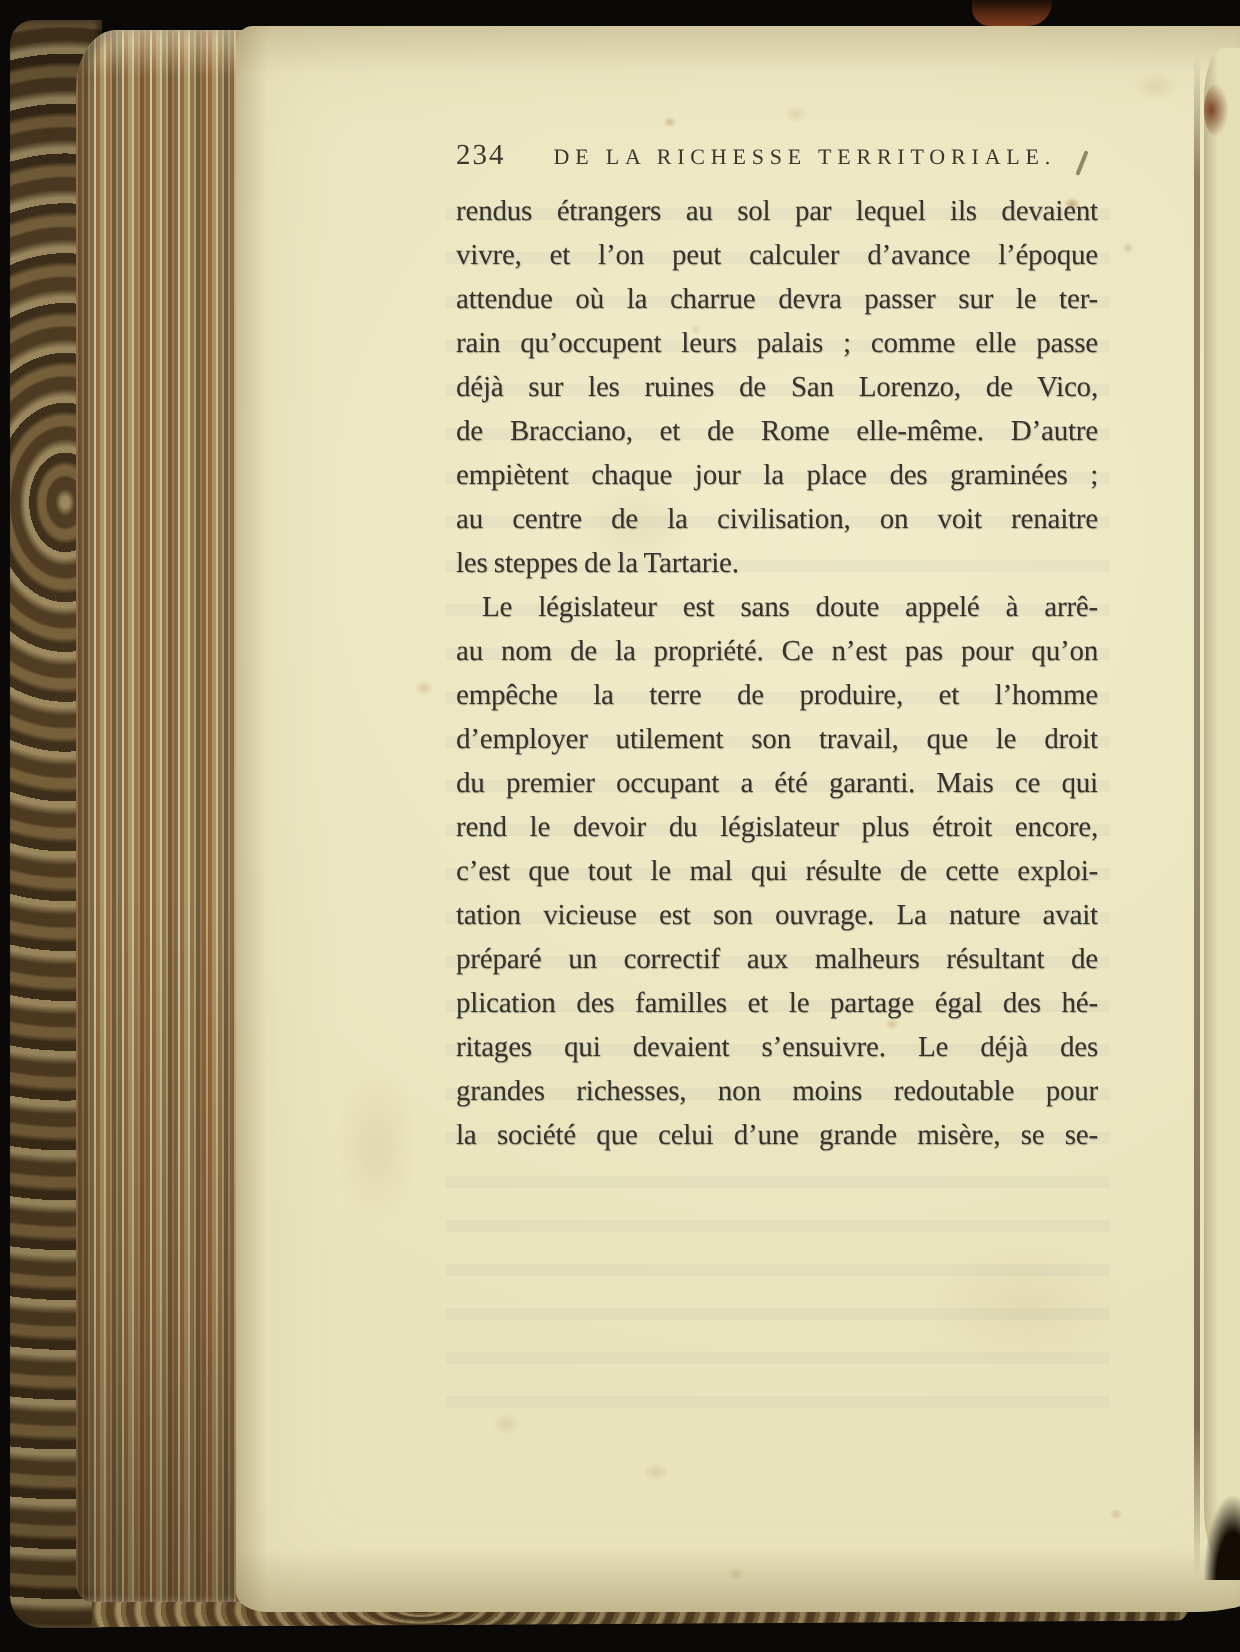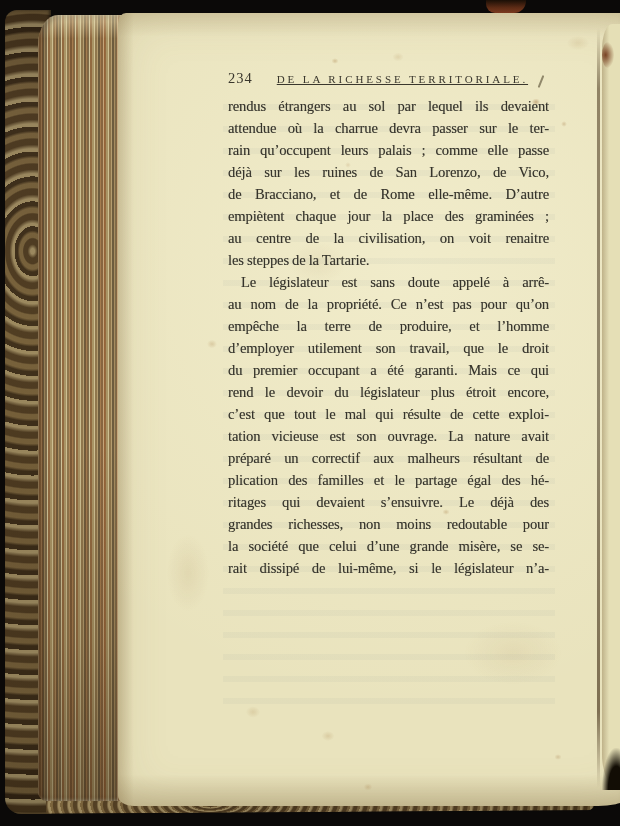--- a/index.html
+++ b/index.html
@@ -82,21 +82,21 @@
   .showthrough {
     position:absolute; left:105px; top:78px; width:332px; height:616px; pointer-events:none;
     background:repeating-linear-gradient(180deg, rgba(0,0,0,0) 0 13px,
       rgba(100,120,130,0.055) 13px 19px, rgba(0,0,0,0) 19px 22px);
   }
   .page-header {
     position:absolute; left:110px; top:57px; width:324px;
     display:flex; align-items:baseline; color:#3a372d;
   }
   .pagenum { font-size:14.5px; letter-spacing:1px; }
-  .runtitle { font-size:11px; letter-spacing:2.9px; margin-left:24px; white-space:nowrap;text-decoration:underline; }
+  .runtitle { font-size:11px; letter-spacing:2.9px; margin-left:24px; white-space:nowrap; }
   .ink-mark {
     position:absolute; left:422px; top:62px; width:2px; height:13px;
     background:rgba(70,58,35,0.55); transform:rotate(22deg); border-radius:1px;
   }
   .textblock { position:absolute; left:110px; top:82px; width:321px; color:#35332b; }
   .tl {
     font-size:14.5px; line-height:22px; height:22px; overflow:hidden;
     letter-spacing:-0.1px; word-spacing:-0.4px;
     text-align:justify; text-align-last:justify;
     text-shadow:0.3px 0.3px 0.4px rgba(50,48,40,0.35);
@@ -146,40 +146,40 @@
     <div class="showthrough"></div>
 
     <div class="page-header">
       <span class="pagenum">234</span>
       <span class="runtitle">DE LA RICHESSE TERRITORIALE.</span>
     </div>
     <div class="ink-mark"></div>
 
     <div class="textblock">
       <div class="tl">rendus étrangers au sol par lequel ils devaient</div>
+      <div class="tl">vivre, et l’on peut calculer d’avance l’époque</div>
       <div class="tl">attendue où la charrue devra passer sur le ter-</div>
       <div class="tl">rain qu’occupent leurs palais ; comme elle passe</div>
       <div class="tl">déjà sur les ruines de San Lorenzo, de Vico,</div>
       <div class="tl">de Bracciano, et de Rome elle-même. D’autre</div>
       <div class="tl">empiètent chaque jour la place des graminées ;</div>
       <div class="tl">au centre de la civilisation, on voit renaitre</div>
       <div class="tl end">les steppes de la Tartarie.</div>
       <div class="tl ind">Le législateur est sans doute appelé à arrê-</div>
       <div class="tl">au nom de la propriété. Ce n’est pas pour qu’on</div>
       <div class="tl">empêche la terre de produire, et l’homme</div>
       <div class="tl">d’employer utilement son travail, que le droit</div>
       <div class="tl">du premier occupant a été garanti. Mais ce qui</div>
       <div class="tl">rend le devoir du législateur plus étroit encore,</div>
       <div class="tl">c’est que tout le mal qui résulte de cette exploi-</div>
       <div class="tl">tation vicieuse est son ouvrage. La nature avait</div>
       <div class="tl">préparé un correctif aux malheurs résultant de</div>
       <div class="tl">plication des familles et le partage égal des hé-</div>
       <div class="tl">ritages qui devaient s’ensuivre. Le déjà des</div>
       <div class="tl">grandes richesses, non moins redoutable pour</div>
       <div class="tl">la société que celui d’une grande misère, se se-</div>
-      <div class="tl">rait dissipé de lui-même, si le législateur n’a-</div>
     </div>
   </div>
 
   <div class="gutter"></div>
   <div class="sliver"></div>
 
 </div>
 
 </body></html>

